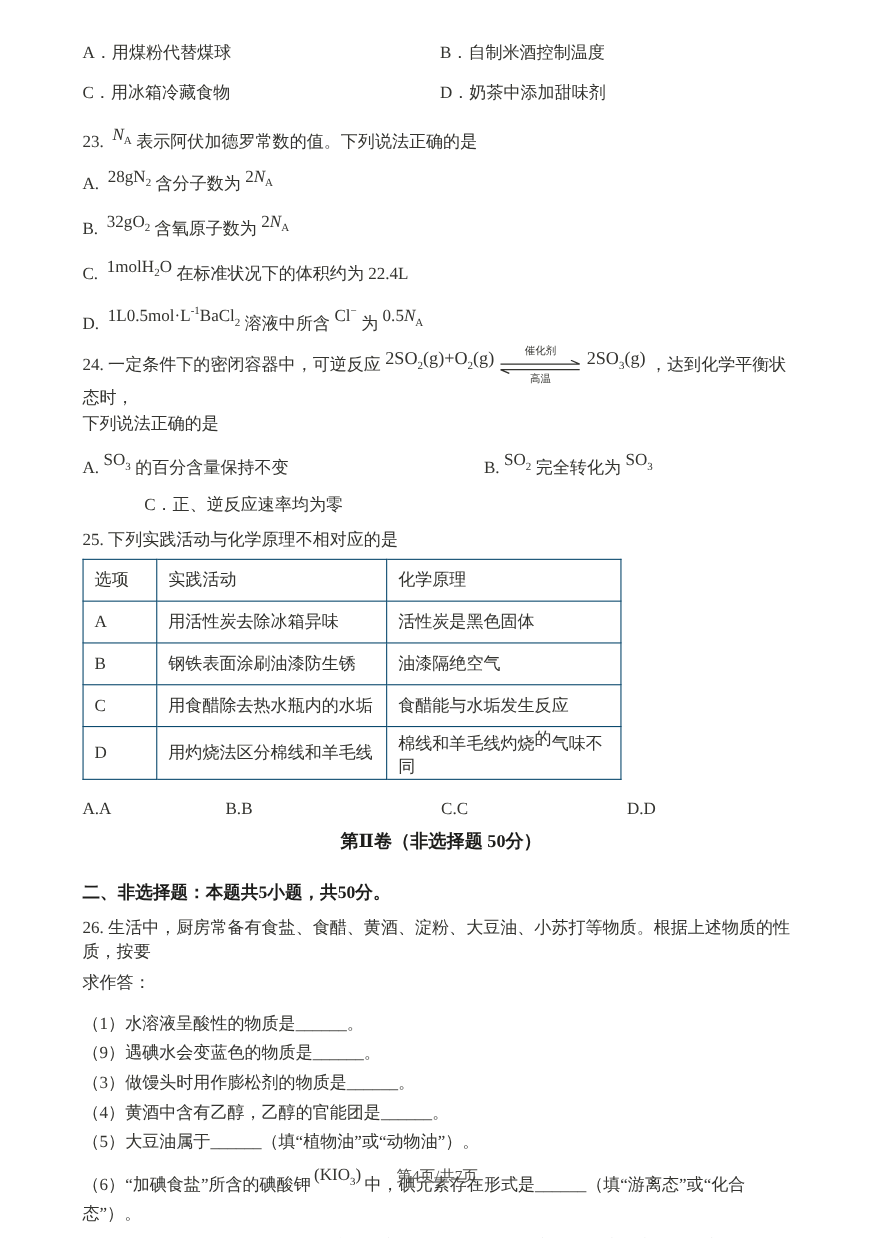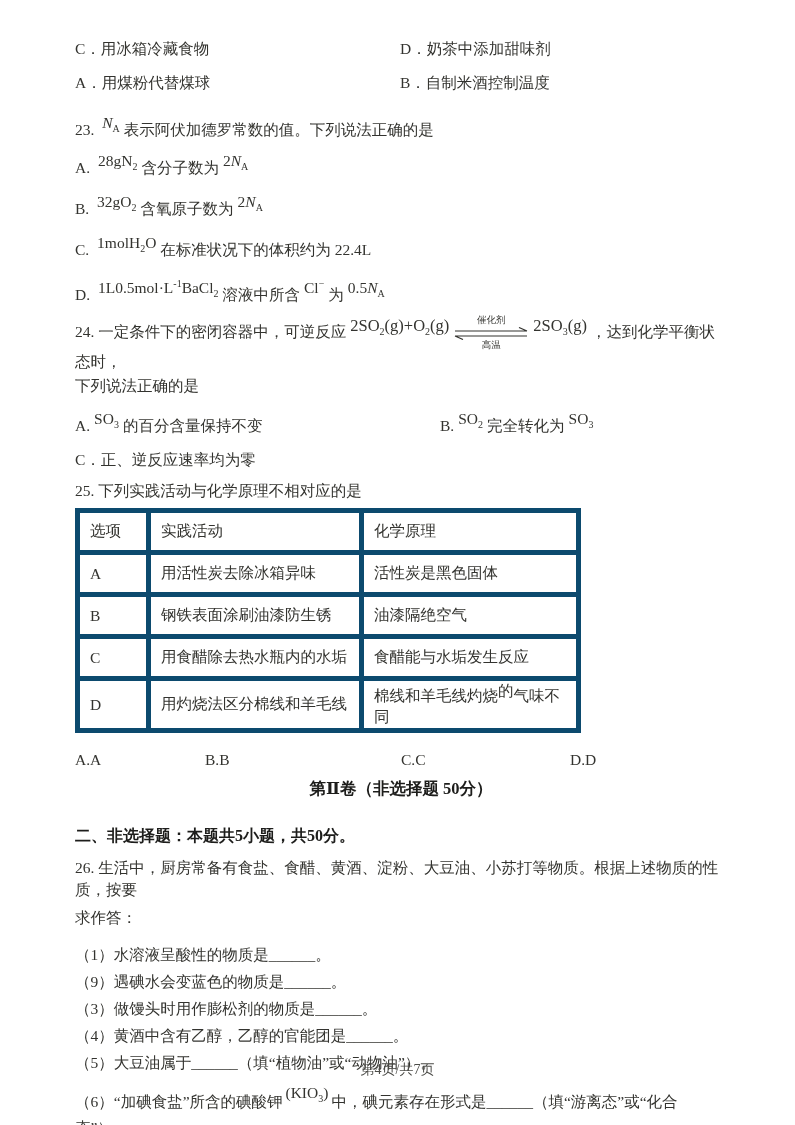--- a/index.html
+++ b/index.html
@@ -14,62 +14,62 @@
     font-size:15.5px;
     color:#33332f;
     overflow:hidden;
   }
   .line { line-height:22px; }
   .mb14{margin-bottom:14px;} .mb12{margin-bottom:12px;}
   .mb8{margin-bottom:8px;} .mb6{margin-bottom:6px;} .mb2{margin-bottom:2px;}
   .two-col { display:grid; }
   .cols-325 { grid-template-columns:325px 1fr; }
   .cols-365 { grid-template-columns:365px 1fr; }
-  .cols-293 { grid-template-columns:293px 1fr; }
+  .cols-293 { grid-template-columns:293px 1fr;text-align:center; }
   
   .fml { font-family:"Liberation Serif","DejaVu Serif",serif; white-space:nowrap; }
   .up  { vertical-align:7px; margin:0 4px; }
   .up2 { vertical-align:9px; margin:0 3px; }
   sub { font-size:10px; }
   sup { font-size:10px; }
   i.var { font-style:italic; }
   .optline { margin-bottom:6px; line-height:28px; }
   
   .equation { display:inline-flex; align-items:flex-start; gap:2px; vertical-align:middle; margin:0 4px; font-size:16.5px; }
   .rev { display:inline-flex; flex-direction:column; align-items:center; line-height:1; margin:0 2px; }
   .rev .small { font-size:9.5px; color:#33332f; padding:1px 0; }
   
   table.qtable { border-collapse:collapse; margin:4px 0 16px 0; }
   table.qtable th, table.qtable td {
-    border:5px solid #0c4a6e; font-weight:normal; text-align:left;
+    border:1px solid #0c4a6e; font-weight:normal; text-align:left;
     padding:0 10px; height:37px; font-size:15.5px; vertical-align:middle;
   }
   .col-opt{width:46px;} .col-act{width:188px;} .col-pri{width:192px;}
   .raised { vertical-align:5px; }
   
   .answers { display:grid; grid-template-columns:130px 196px 169px 1fr; margin-bottom:6px; line-height:22px; }
   
   .volume-title { text-align:center; font-weight:bold; font-size:16.5px; color:#1d1d1b; line-height:24px; margin-bottom:24px; }
   .section-title { font-weight:bold; font-size:16px; color:#1d1d1b; line-height:22px; margin-bottom:10px; }
   .subitem { line-height:20px; margin-bottom:7px; }
   .subitem.tall { line-height:26px; }
   .footer { position:absolute; left:0; right:0; bottom:46px; text-align:center; font-size:14px; color:#4c4c48; }
 </style>
 </head>
 <body>
 
 <div class="page">
 
+  <div class="line two-col cols-325 mb14">
+    <span>A．用煤粉代替煤球</span>
+    <span>B．自制米酒控制温度</span>
+  </div>
   <div class="line two-col cols-325 mb12">
     <span>C．用冰箱冷藏食物</span>
     <span>D．奶茶中添加甜味剂</span>
-  </div>
-  <div class="line two-col cols-325 mb14">
-    <span>A．用煤粉代替煤球</span>
-    <span>B．自制米酒控制温度</span>
   </div>
 
   <div class="line mb2" style="line-height:30px;">
     <span>23.</span>
     <span class="fml up"><i class="var">N</i><sub>A</sub></span><span>表示阿伏加德罗常数的值。下列说法正确的是</span>
   </div>
 
   <div class="optline">
     <span>A.</span>
     <span class="fml up"><span>28gN</span><sub>2</sub></span><span>含分子数为</span><span class="fml up"><span>2</span><i class="var">N</i><sub>A</sub></span>

